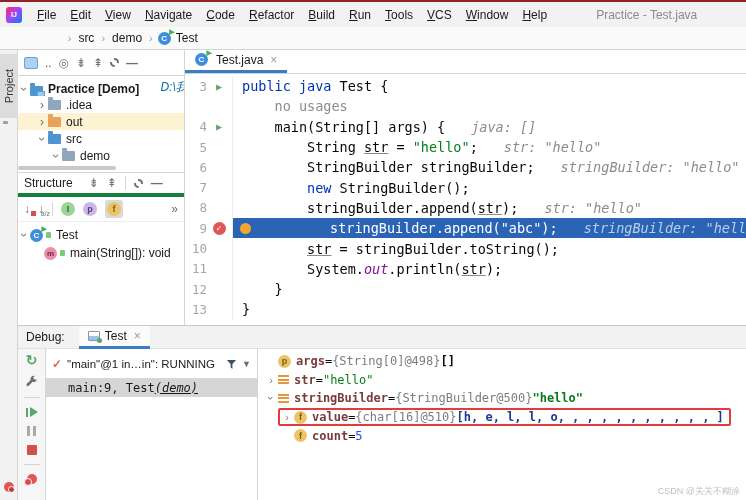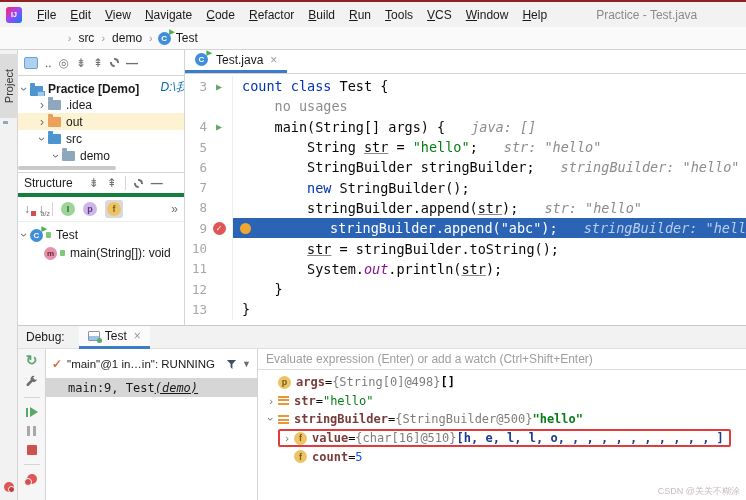--- a/index.html
+++ b/index.html
@@ -305,21 +305,21 @@
       </div>
     </div>
     <div class="code-area">
         <div class="cl">
           <span class="gut">
             <span class="ln">3</span>
             <span class="mkslot">
               <span class="run">▶</span>
             </span>
           </span>
-          <span class="code"><span></span><span class="kw">count class </span><span class="pl">Test {</span></span>
+          <span class="code"><span></span><span class="kw">public java </span><span class="pl">Test {</span></span>
         </div>
         <div class="cl">
           <span class="gut">
             <span class="ln"></span>
             <span class="mkslot"></span>
           </span>
           <span class="code"><span>    </span><span class="gray">no usages</span></span>
         </div>
         <div class="cl">
           <span class="gut">
@@ -437,21 +437,20 @@
                 <path d="M1 1h10L7 5.5V11L5 9V5.5z" fill="#3d4f63"></path>
               </svg>
             <span class="caret">▼</span>
           </div>
           <div class="framerow">
             <span>main:9, Test </span>
               <span class="loc">(demo)</span>
           </div>
         </div>
         <div class="vars">
-          <div class="evalrow">Evaluate expression (Enter) or add a watch (Ctrl+Shift+Enter)</div>
           <div class="varlist">
               <div class="vrow" style="padding-left: 6px;">
                 <span class="vex"></span>
                 <span class="vic circ2">p</span>
                 <span class="vname">args</span>
                 <span class="pl"> = </span>
                 <span class="vref">{String[0]@498} </span>
                 <span class="v-dark">[]</span>
               </div>
               <div class="vrow" style="padding-left: 6px;">

